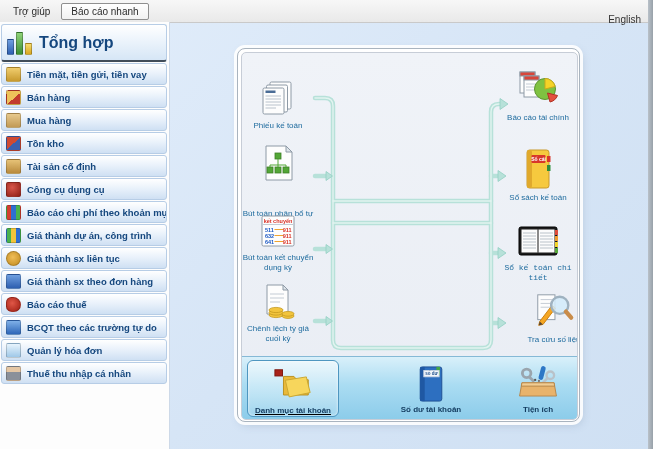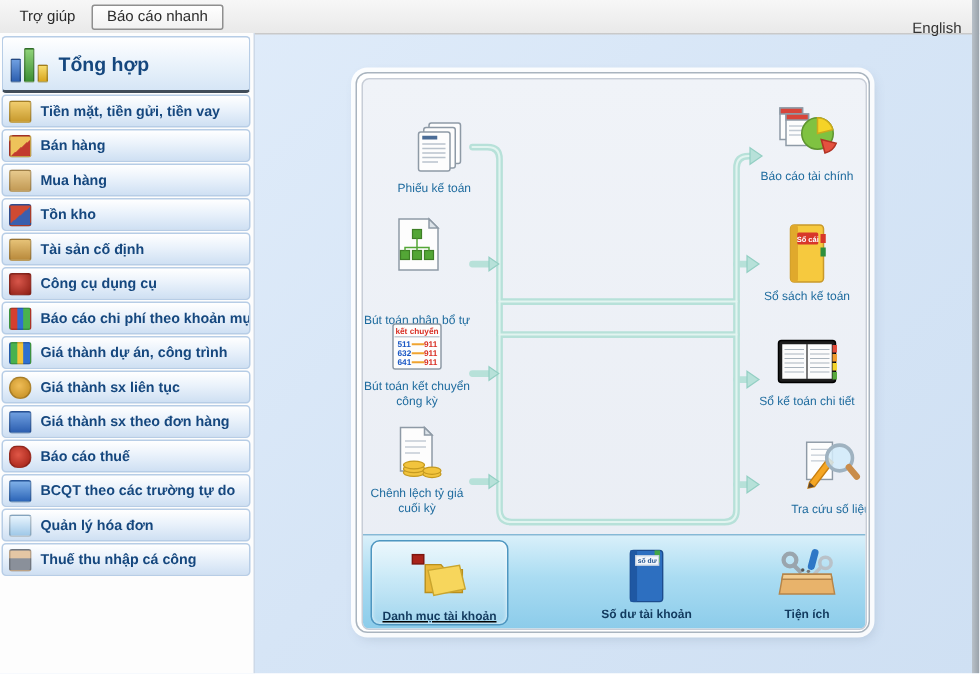--- a/index.html
+++ b/index.html
@@ -23,21 +23,21 @@
 
   
   .sidebar{position:absolute;left:0;top:22px;width:170px;bottom:0;
            background:#fdfdfd;border-right:1px solid #cdd9e8;padding-top:1px;box-sizing:border-box;}
   .side-item{height:22px;display:flex;align-items:center;gap:6px;
              margin:1px 2px 0 1px;padding:0 4px;
              background:linear-gradient(#ffffff 0%,#eaf2fb 45%,#cfe0f3 100%);
              border:1px solid #b7cde6;border-radius:3px;
              font-size:9.5px;font-weight:bold;color:#15477e;cursor:pointer;
              white-space:nowrap;overflow:hidden;box-sizing:border-box;}
-  .side-item.big{height:38px;font-size:13px;border-bottom:2px solid #414d59;
+  .side-item.big{height:38px;font-size:16px;border-bottom:2px solid #414d59;
                  background:linear-gradient(#ffffff 0%,#eef5fc 40%,#d6e6f6 100%);}
   .sicon{width:15px;height:15px;border-radius:2px;flex:none;
          border:1px solid rgba(0,0,0,.18);box-sizing:border-box;}
   .i1{background:radial-gradient(circle at 35% 30%,#ef7a4e,#a92c17);}
   .i3{background:linear-gradient(#f0cd6e,#c89a2e);}
   .i4{background:linear-gradient(140deg,#eec25a 55%,#c23b2e 55%);}
   .i5{background:linear-gradient(#e7c98d,#c29a55);}
   .i6{background:linear-gradient(140deg,#cf4a32 50%,#3a5fae 50%);}
   .i7{background:linear-gradient(#e6c277,#b98a3c);}
   .i8{background:radial-gradient(circle at 40% 35%,#d8564a,#8e1f15);}
@@ -151,21 +151,21 @@
     <div class="side-item">
       <span class="sicon i14"></span>
       <span>BCQT theo các trường tự do</span>
     </div>
     <div class="side-item">
       <span class="sicon i15"></span>
       <span>Quản lý hóa đơn</span>
     </div>
     <div class="side-item">
       <span class="sicon i16"></span>
-      <span>Thuế thu nhập cá công</span>
+      <span>Thuế thu nhập cá nhân</span>
     </div>
   </div>
 
   <div class="panel">
     <div class="panel-inner">
 
       <div class="diagram">
 
         <svg class="flow-svg" width="335" height="304" viewBox="0 0 335 304">
           <path class="flow" d="M73,45 H83 Q91,45 91,53 V287 Q91,295 99,295 H241 Q249,295 249,287 V59 Q249,51 257,51 H258"></path>
@@ -182,21 +182,21 @@
           <path class="flow2" d="M91,170 H249"></path>
           <polygon class="ah" points="258,45.5 266,51 258,56.5"></polygon>
           <polygon class="ah" points="256,117.5 264,123 256,128.5"></polygon>
           <polygon class="ah" points="256,194.5 264,200 256,205.5"></polygon>
           <polygon class="ah" points="256,264.5 264,270 256,275.5"></polygon>
           <polygon class="ah" points="84,118.5 90.5,123 84,127.5"></polygon>
           <polygon class="ah" points="84,191.5 90.5,196 84,200.5"></polygon>
           <polygon class="ah" points="84,263.5 90.5,268 84,272.5"></polygon>
         </svg>
 
-        <div class="node" style="left:0;top:26px;width:72px;align-items:flex-end;">
+        <div class="node" style="left:0;top:26px;width:72px;">
           <svg viewBox="0 0 40 40" width="40" height="40">
             <g fill="#fdfdfd" stroke="#8e9aa6">
               <rect x="12" y="3" width="21" height="27" rx="1.5"></rect>
               <rect x="8.5" y="6" width="21" height="27" rx="1.5"></rect>
               <rect x="5" y="9" width="21" height="26" rx="1.5"></rect>
             </g>
             <rect x="7.5" y="11.5" width="10" height="2.5" fill="#4a6c96"></rect>
             <g stroke="#b9c2cc" stroke-width="1">
               <line x1="7.5" y1="17" x2="23" y2="17"></line>
                 <line x1="7.5" y1="20" x2="23" y2="20"></line>
@@ -231,21 +231,21 @@
             <text x="7" y="20.5" font-size="5.5" font-weight="bold" fill="#1a57c4">511</text>
             <line x1="16.5" y1="18.5" x2="25" y2="18.5" stroke="#f0a430" stroke-width="1.2"></line>
             <text x="33.5" y="20.5" font-size="5.5" font-weight="bold" fill="#d93025" text-anchor="end">911</text>
             <text x="7" y="26.5" font-size="5.5" font-weight="bold" fill="#1a57c4">632</text>
             <line x1="16.5" y1="24.5" x2="25" y2="24.5" stroke="#f0a430" stroke-width="1.2"></line>
             <text x="33.5" y="26.5" font-size="5.5" font-weight="bold" fill="#d93025" text-anchor="end">911</text>
             <text x="7" y="32.5" font-size="5.5" font-weight="bold" fill="#1a57c4">641</text>
             <line x1="16.5" y1="30.5" x2="25" y2="30.5" stroke="#f0a430" stroke-width="1.2"></line>
             <text x="33.5" y="32.5" font-size="5.5" font-weight="bold" fill="#d93025" text-anchor="end">911</text>
           </svg>
-          <div class="nlabel">Bút toán kết chuyển công kỳ</div>
+          <div class="nlabel">Bút toán kết chuyển dụng kỳ</div>
         </div>
 
         <div class="node" style="left:0;top:229px;width:72px;">
           <svg viewBox="0 0 40 40" width="40" height="40">
             <path d="M9,3 h16 l5,5 v24 h-21 z" fill="#fdfdfd" stroke="#8e9aa6"></path>
             <path d="M25,3 l5,5 h-5 z" fill="#dde4ea" stroke="#8e9aa6"></path>
             <g stroke="#c3cbd4">
               <line x1="12" y1="12" x2="26" y2="12"></line>
                 <line x1="12" y1="16" x2="26" y2="16"></line>
                 <line x1="12" y1="20" x2="22" y2="20"></line>
@@ -284,21 +284,21 @@
             <rect x="9" y="3" width="22" height="38" rx="2.5" fill="#f6c93e" stroke="#c9992a"></rect>
             <rect x="9" y="3" width="5" height="38" rx="2" fill="#e0a92c"></rect>
             <rect x="29" y="9" width="3.5" height="6" fill="#d8372a"></rect>
             <rect x="29" y="18" width="3.5" height="6" fill="#2e8f3c"></rect>
             <rect x="13.5" y="8" width="14" height="8" rx="1" fill="#d8372a"></rect>
             <text x="20.5" y="14" text-anchor="middle" font-size="5" font-weight="bold" fill="#ffffff">Sổ cái</text>
           </svg>
           <div class="nlabel">Sổ sách kế toán</div>
         </div>
 
-        <div class="node" style="left:256px;top:168px;width:80px;">
+        <div class="node" style="left:256px;top:168px;width:80px;font-family:Liberation Mono, monospace;">
           <svg viewBox="0 0 44 40" width="44" height="40">
             <rect x="3" y="6" width="38" height="28" rx="2" fill="#1c1c1c" stroke="#000000"></rect>
             <rect x="5.5" y="8.5" width="16" height="23" fill="#fcfcfc"></rect>
             <rect x="22.5" y="8.5" width="16" height="23" fill="#fcfcfc"></rect>
             <g stroke="#aab4bd" stroke-width="0.8">
               <line x1="7" y1="12" x2="20" y2="12"></line>
                 <line x1="7" y1="15" x2="20" y2="15"></line>
                 <line x1="7" y1="18" x2="20" y2="18"></line>
               <line x1="7" y1="21" x2="20" y2="21"></line>
                 <line x1="7" y1="24" x2="20" y2="24"></line>

